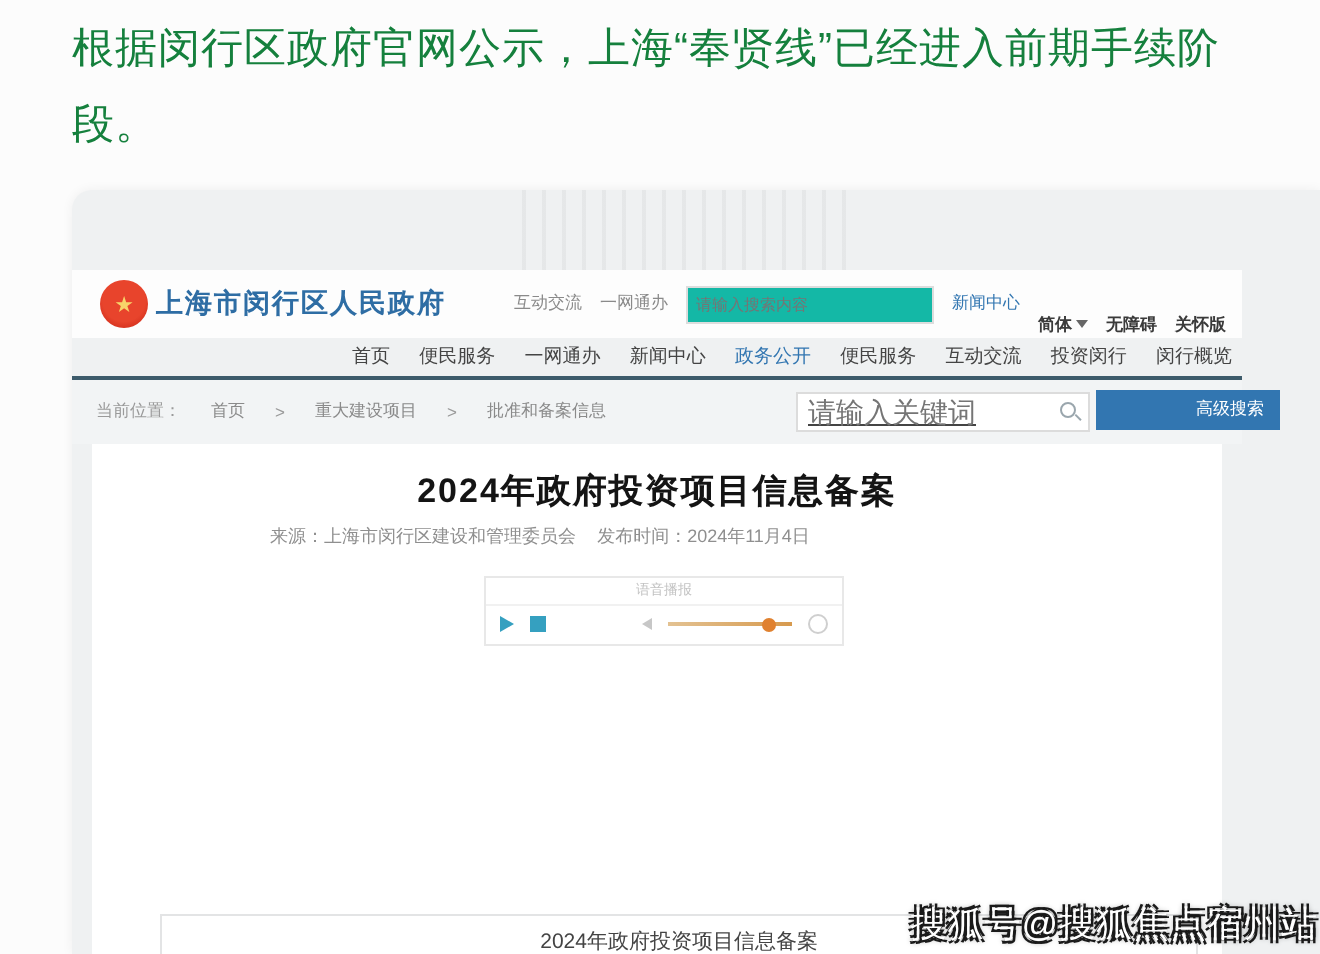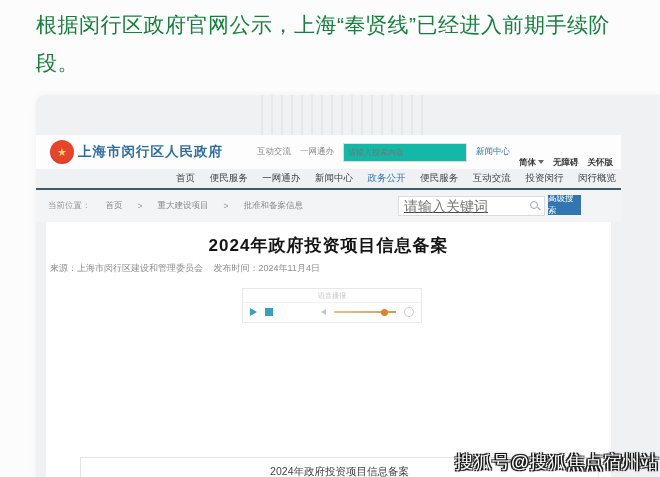--- a/index.html
+++ b/index.html
@@ -44,27 +44,27 @@
   
   .crumbrow{position:absolute;left:0;top:95px;width:585px;height:32px;background:#f2f4f5;}
   .crumbs{position:absolute;left:12px;top:10px;font-size:8.5px;color:#9a9a9a;display:flex;gap:15px;align-items:center;}
   .crumbs .crumb{color:#8a8a8a;}
   .ksearch{position:absolute;left:362px;top:6px;width:145px;height:18px;border:1px solid #dcdcdc;background:#fff;
            display:flex;align-items:center;}
   .ksearch input{border:0;outline:0;flex:1;font-size:14px;padding:0 5px;color:#444;background:transparent;min-width:0;text-decoration:underline;}
   .mag{position:relative;width:10px;height:10px;margin-right:4px;flex:0 0 auto;}
   .mag::before{content:"";position:absolute;left:0;top:0;width:6px;height:6px;border:1.4px solid #9aa6ad;border-radius:50%;}
   .mag::after{content:"";position:absolute;left:6.5px;top:6.5px;width:3.5px;height:1.4px;background:#9aa6ad;transform:rotate(45deg);}
-  .advbtn{position:absolute;left:512px;top:5px;width:33px;height:20px;background:#3276b1;color:#fff;
-          font-size:8.5px;border:0;display:flex;align-items:center;justify-content:center;cursor:pointer;}
+  .advbtn{position:absolute;left:512px;top:5px;width:50px;height:20px;background:#3276b1;color:#fff;
+          font-size:8.5px;border:0;display:flex;align-items:center;justify-content:center;cursor:pointer;padding-left:42px;}
 
   
   .panel{position:absolute;left:10px;top:127px;width:565px;height:260px;background:#ffffff;}
   .atitle{position:absolute;left:0;top:12px;width:565px;text-align:center;font-size:17px;font-weight:bold;color:#141414;letter-spacing:1px;}
-  .ameta{position:absolute;left:0;top:40px;width:448px;text-align:left;font-size:9px;color:#8f8f8f;}
+  .ameta{position:absolute;left:0;top:40px;width:448px;text-align:center;font-size:9px;color:#8f8f8f;}
   .ameta span{margin:0 4px;}
 
   
   .player{position:absolute;left:196px;top:66px;width:178px;height:33px;background:#fff;border:1px solid #e8e8e8;}
   .player .plabel{height:13px;line-height:13px;text-align:center;font-size:7px;color:#c3c3c3;border-bottom:1px solid #f1f1f1;}
   .prow{display:flex;align-items:center;height:18px;padding:0 7px;gap:8px;}
   .play-tri{width:0;height:0;border-top:4px solid transparent;border-bottom:4px solid transparent;border-left:7px solid #35a0c0;}
   .stop-sq{width:6px;height:6px;background:#35a0c0;border:1px solid #35a0c0;}
   .spk{width:0;height:0;border-top:3px solid transparent;border-bottom:3px solid transparent;border-right:5px solid #c7c7c7;margin-left:auto;}
   .vol{position:relative;width:62px;height:2px;background:linear-gradient(90deg,#e3c292,#d79a4e);}

